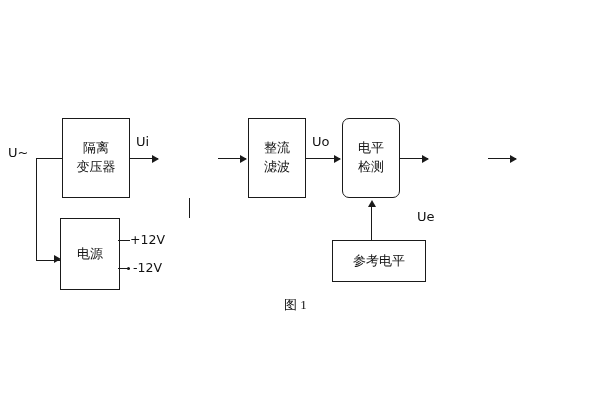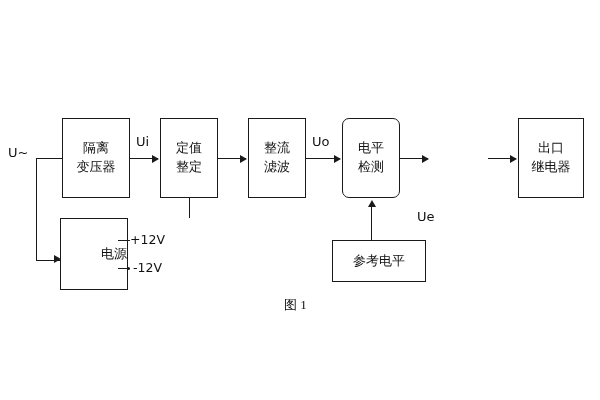--- a/index.html
+++ b/index.html
@@ -91,24 +91,20 @@
 
   <div class="box" style="left:62px; top:118px; width:68px; height:80px;">
     <span class="ln">隔离</span>
     <span class="ln">变压器</span>
   </div>
 
   <div class="lbl" style="left:136px; top:134px;">Ui</div>
   <div class="hline" style="left:130px; top:158px; width:28px;"></div>
   <div class="arrow-r" style="left:152px; top:154.5px;"></div>
 
-  <div class="box" style="left:160px; top:118px; width:58px; height:80px;">
-    <span class="ln">定值</span>
-    <span class="ln">整定</span>
-  </div>
 
   <div class="hline" style="left:218px; top:158px; width:28px;"></div>
   <div class="arrow-r" style="left:240px; top:154.5px;"></div>
 
   <div class="box" style="left:248px; top:118px; width:58px; height:80px;">
     <span class="ln">整流</span>
     <span class="ln">滤波</span>
   </div>
 
   <div class="lbl" style="left:312px; top:134px;">Uo</div>
@@ -120,26 +116,22 @@
     <span class="ln">检测</span>
   </div>
 
   <div class="hline" style="left:400px; top:158px; width:28px;"></div>
   <div class="arrow-r" style="left:422px; top:154.5px;"></div>
 
 
   <div class="hline" style="left:488px; top:158px; width:28px;"></div>
   <div class="arrow-r" style="left:510px; top:154.5px;"></div>
 
-  <div class="box" style="left:518px; top:118px; width:66px; height:80px;">
-    <span class="ln">出口</span>
-    <span class="ln">继电器</span>
-  </div>
 
-  <div class="box" style="left:60px; top:218px; width:68px; height:72px;align-items:flex-end;">
+  <div class="box" style="left:60px; top:218px; width:60px; height:72px;">
     <span class="ln">电源</span>
   </div>
 
   <div class="hline" style="left:118px; top:240px; width:12px;"></div>
   <div class="lbl lbl-sm" style="left:130px; top:232px;">+12V</div>
   <div class="hline" style="left:118px; top:268px; width:12px;"></div>
   <div class="dot" style="left:127px; top:266.5px;"></div>
   <div class="lbl lbl-sm" style="left:133px; top:260px;">-12V</div>
 
 

